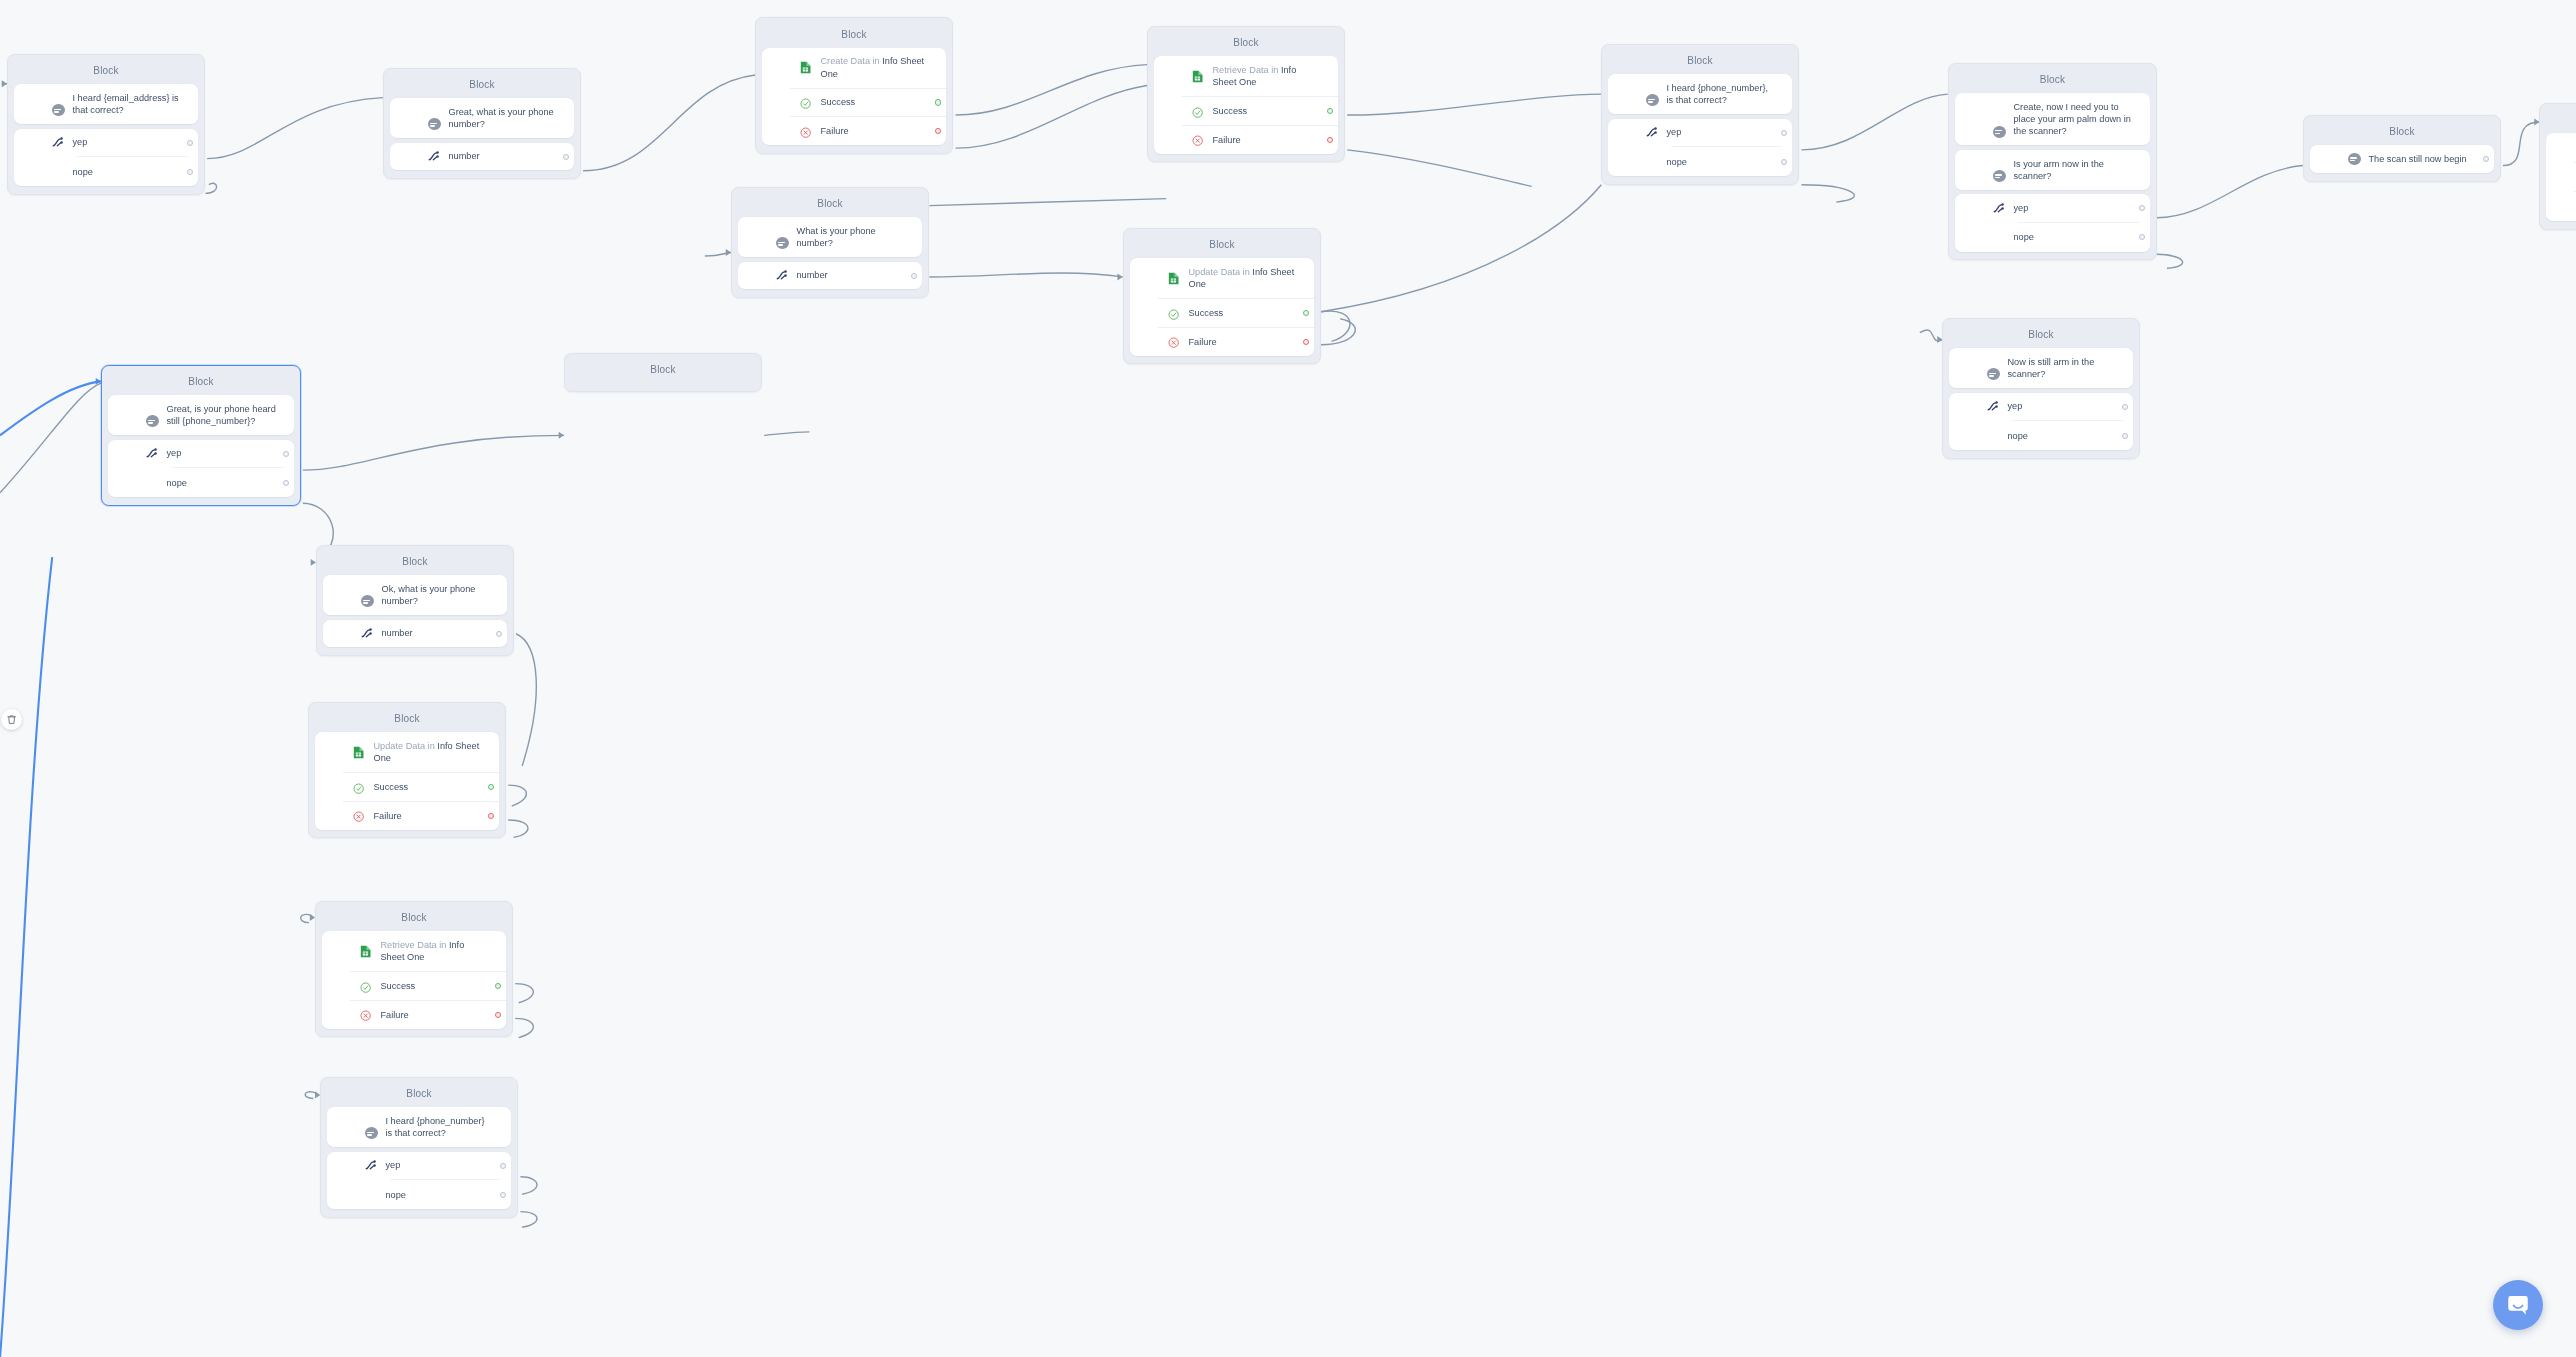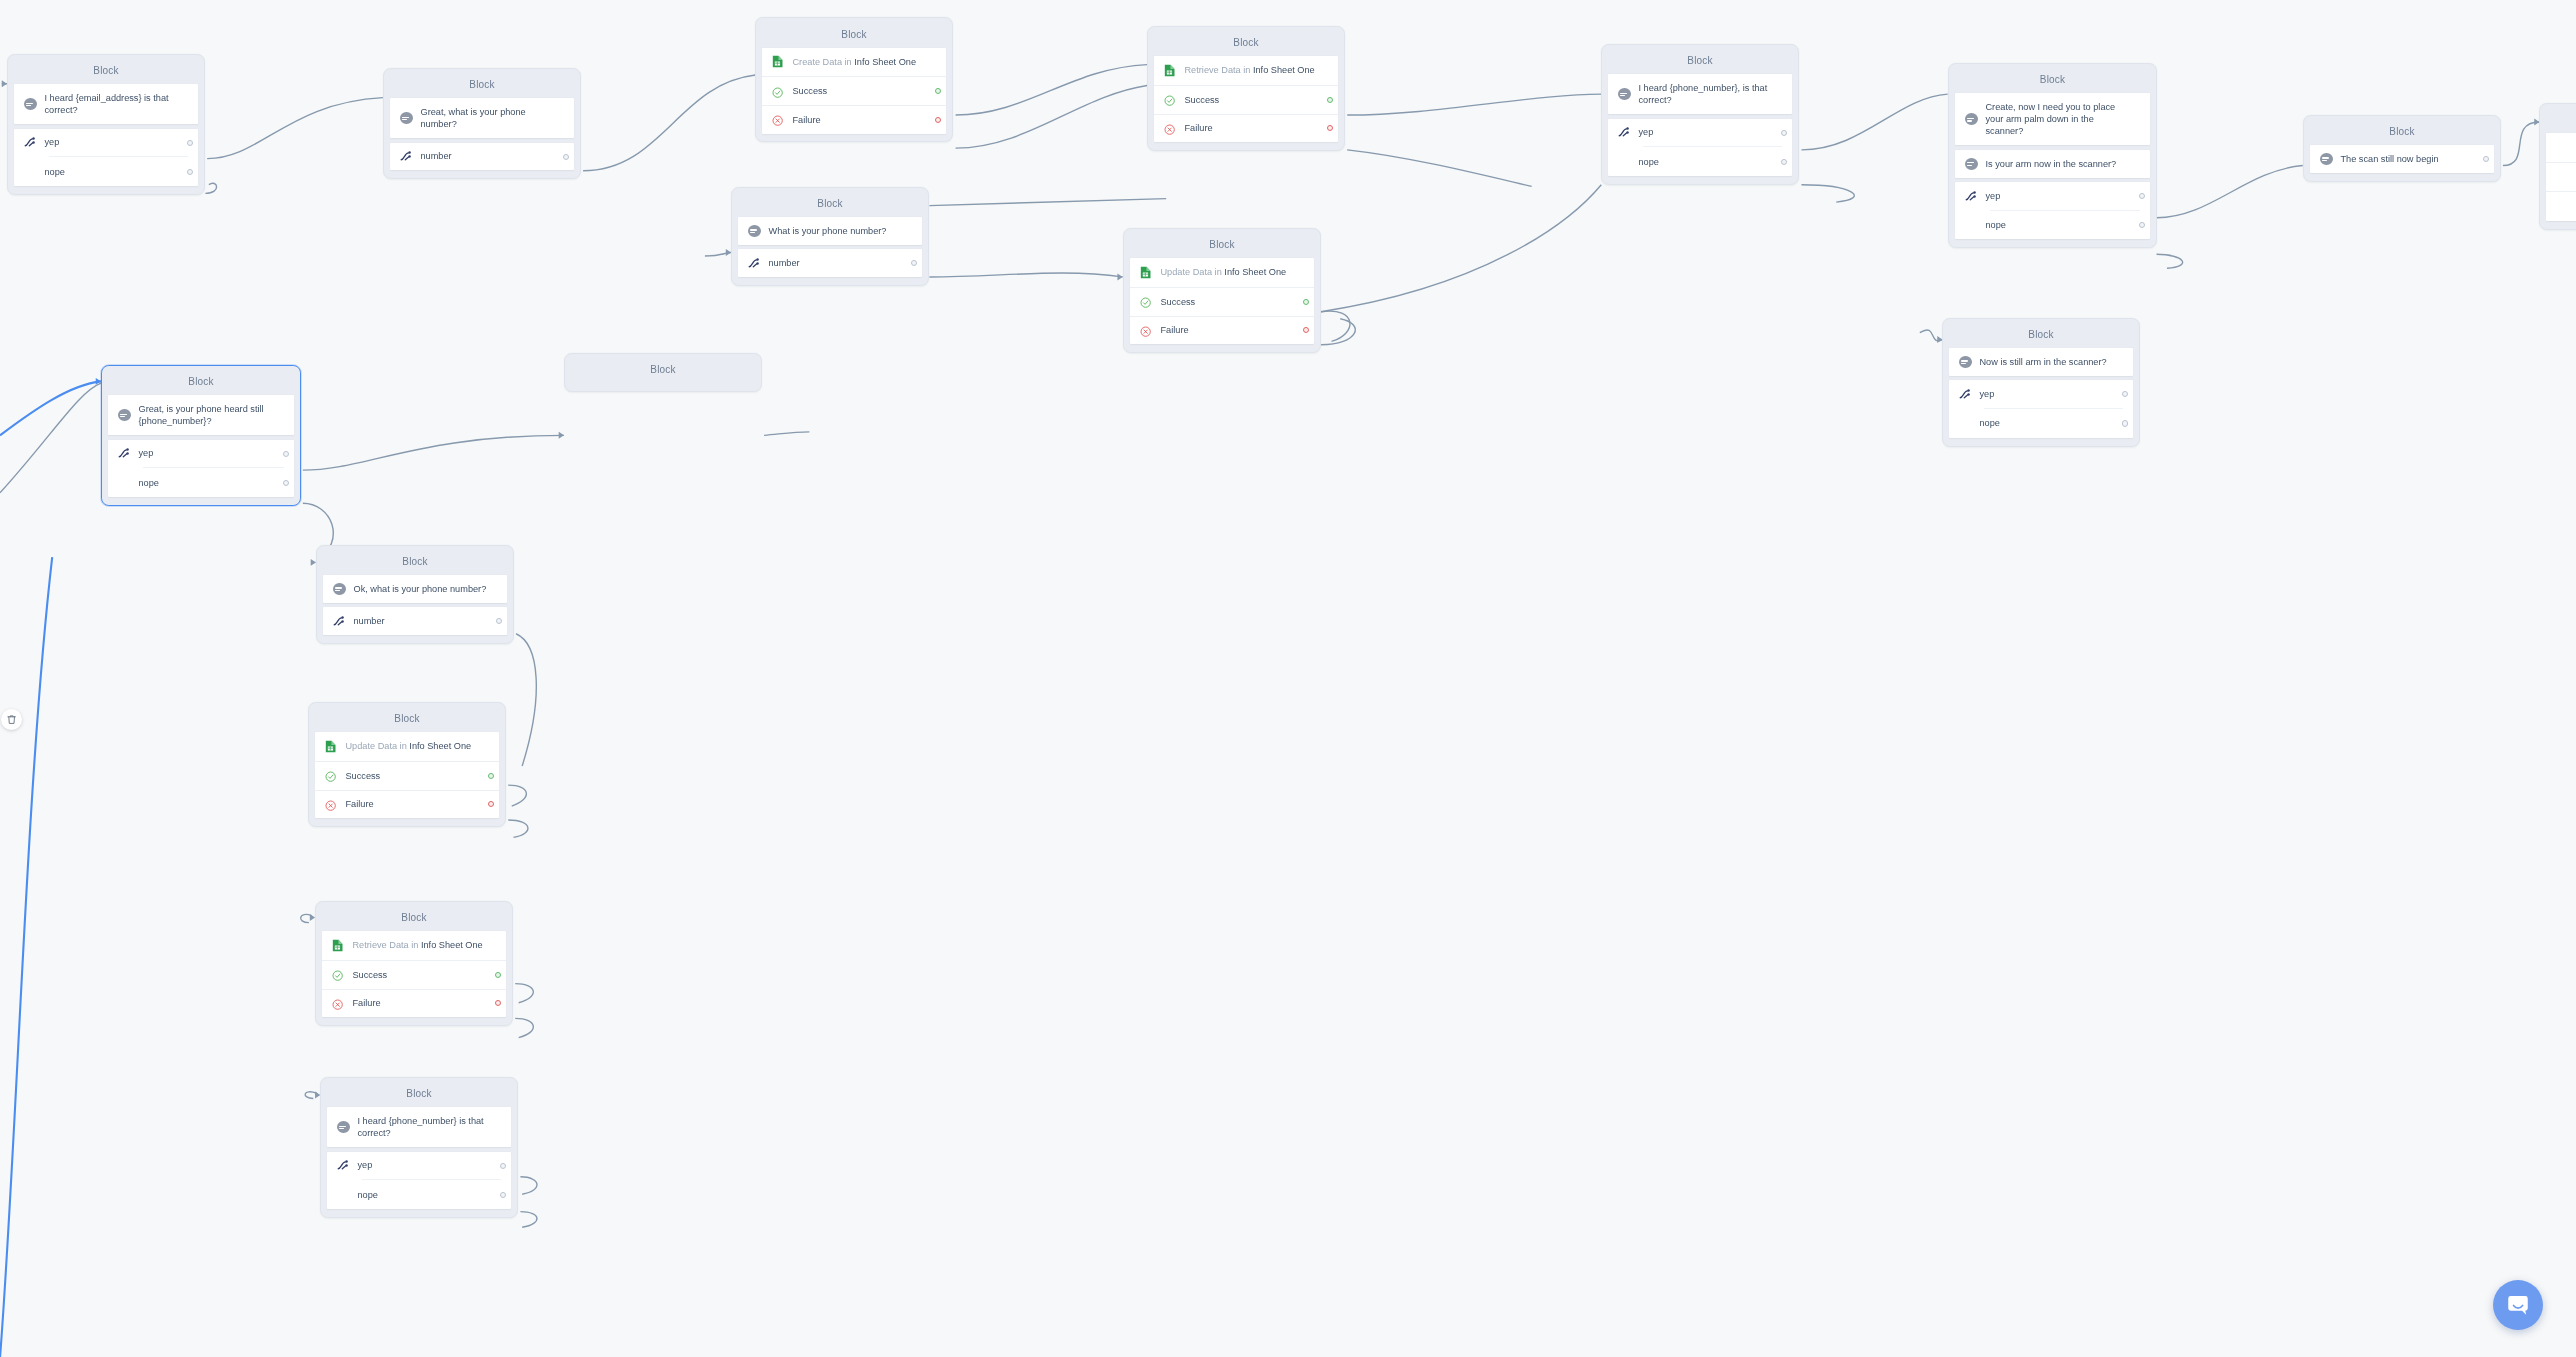--- a/index.html
+++ b/index.html
@@ -29,31 +29,32 @@
   .block.selected { border: 1.7px solid #4a8cf0; box-shadow: 0 0 0 0.9px rgba(74,140,240,.25); }
   .block-title {
     text-align: center;
     font-size: 10px;
     color: #6e7d92;
     letter-spacing: 0.2px;
     padding: 4.4px 0 7.8px 0;
   }
   .card {
     background: #fff;
-    border-radius: 1px;
+    border-radius: 7px;
     margin-bottom: 4.4px;
     box-shadow: 0 0.9px 1.3px rgba(40,60,90,.07);
     overflow: hidden;
+    padding-left: 28px;
   }
   .card:last-child { margin-bottom: 0; }
 
   .row {
     position: relative;
     display: flex;
-    align-items: center;
+    align-items: flex-end;
     padding: 7.8px 17.4px 7.8px 9.6px;
     min-height: 26px;
   }
   .row.center { align-items: center; }
   .row .ico { flex: 0 0 13px; width: 13px; height: 13px; margin-right: 7.8px; margin-top: 0px; }
   .row .txt {
     font-size: 9.2px;
     line-height: 12.2px;
     color: #3d4f66;
     word-break: break-word;

